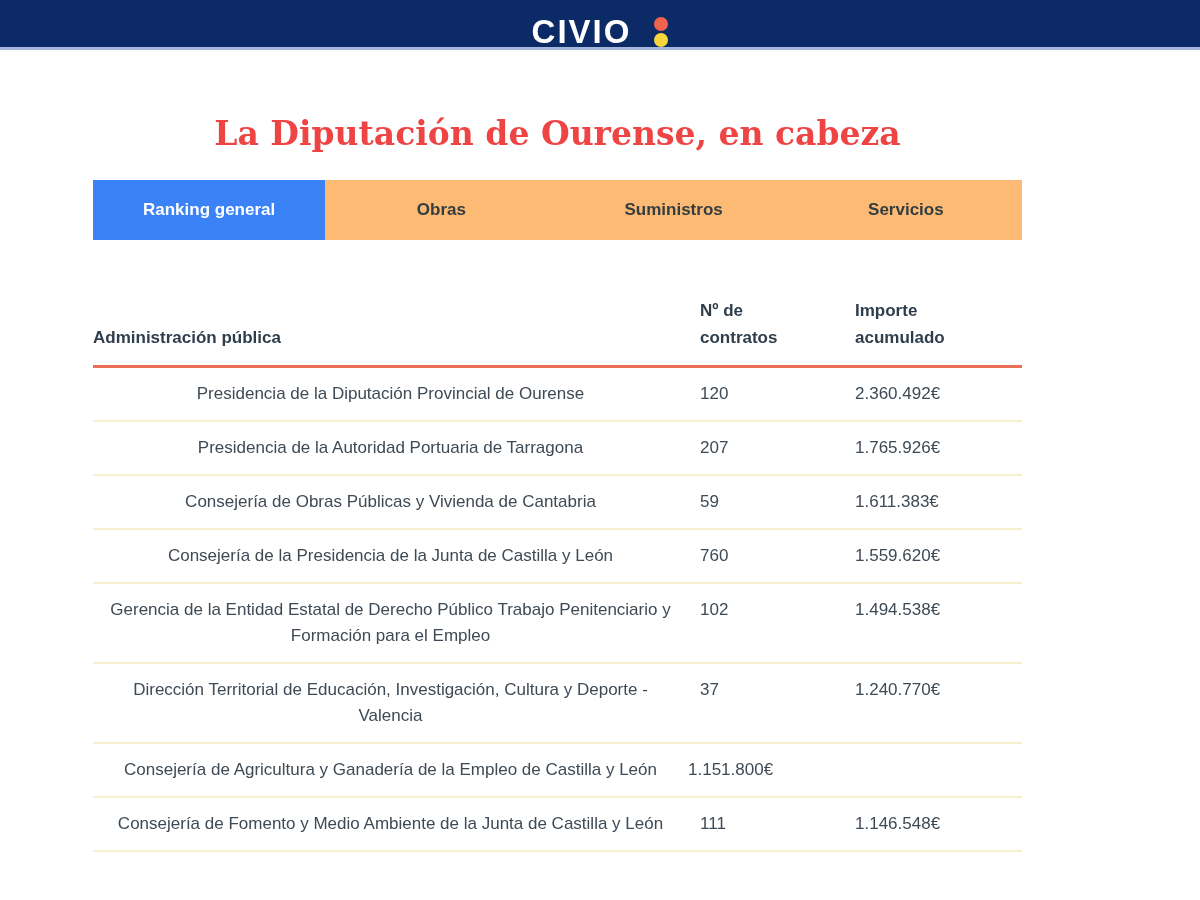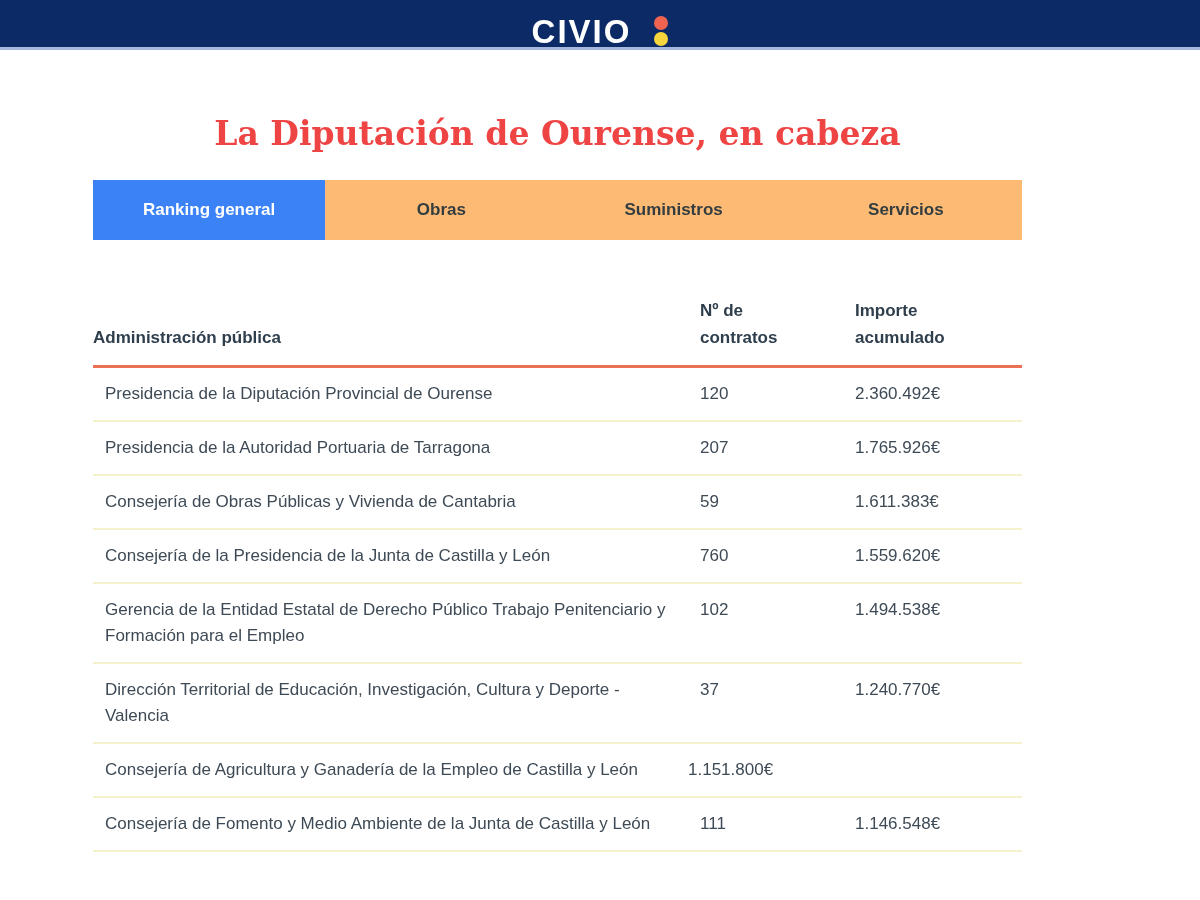--- a/index.html
+++ b/index.html
@@ -10,21 +10,21 @@
     font-family: "Liberation Sans", sans-serif;
   }
 
   
   .topbar {
     height: 50px;
     background: #0c2b66;
     border-bottom: 3px solid #a5b7dc;
     display: flex; align-items: center; justify-content: center;
   }
-  .logo { display: flex; gap: 23px; cursor: pointer; margin-top: 16px; }
+  .logo { display: flex; align-items: center; gap: 23px; cursor: pointer; margin-top: 16px; }
   .logo-text {
     color: #ffffff; font-weight: 700; font-size: 33px;
     letter-spacing: 2px; line-height: 1;
   }
   .logo-dots { display: flex; flex-direction: column; gap: 2px; margin-top: 1px; }
   .dot { width: 14px; height: 14px; border-radius: 50%; }
   .dot-top { background: #ef6450; }
   .dot-bottom { background: #f6d63c; }
 
   
@@ -58,21 +58,21 @@
   .th-contracts { padding-left: 12px; }
   .th .narrow { display: inline-block; max-width: 100px; }
 
   .tr {
     display: grid; grid-template-columns: 595px 167px auto;
     align-items: start;
     padding: 13px 0;
     border-bottom: 2px solid #f6f1cd;
     font-size: 17px; color: #3e4a55; line-height: 26px;
   }
-  .td-admin { padding: 0 12px; }
+  .td-admin { text-align: center; padding: 0 12px; }
   .td-contracts { padding-left: 12px; }
 </style>
 </head>
 <body>
 
 <header class="topbar">
   <div class="logo">
     <span class="logo-text">CIVIO</span>
     <span class="logo-dots">
       <span class="dot dot-top"></span>

